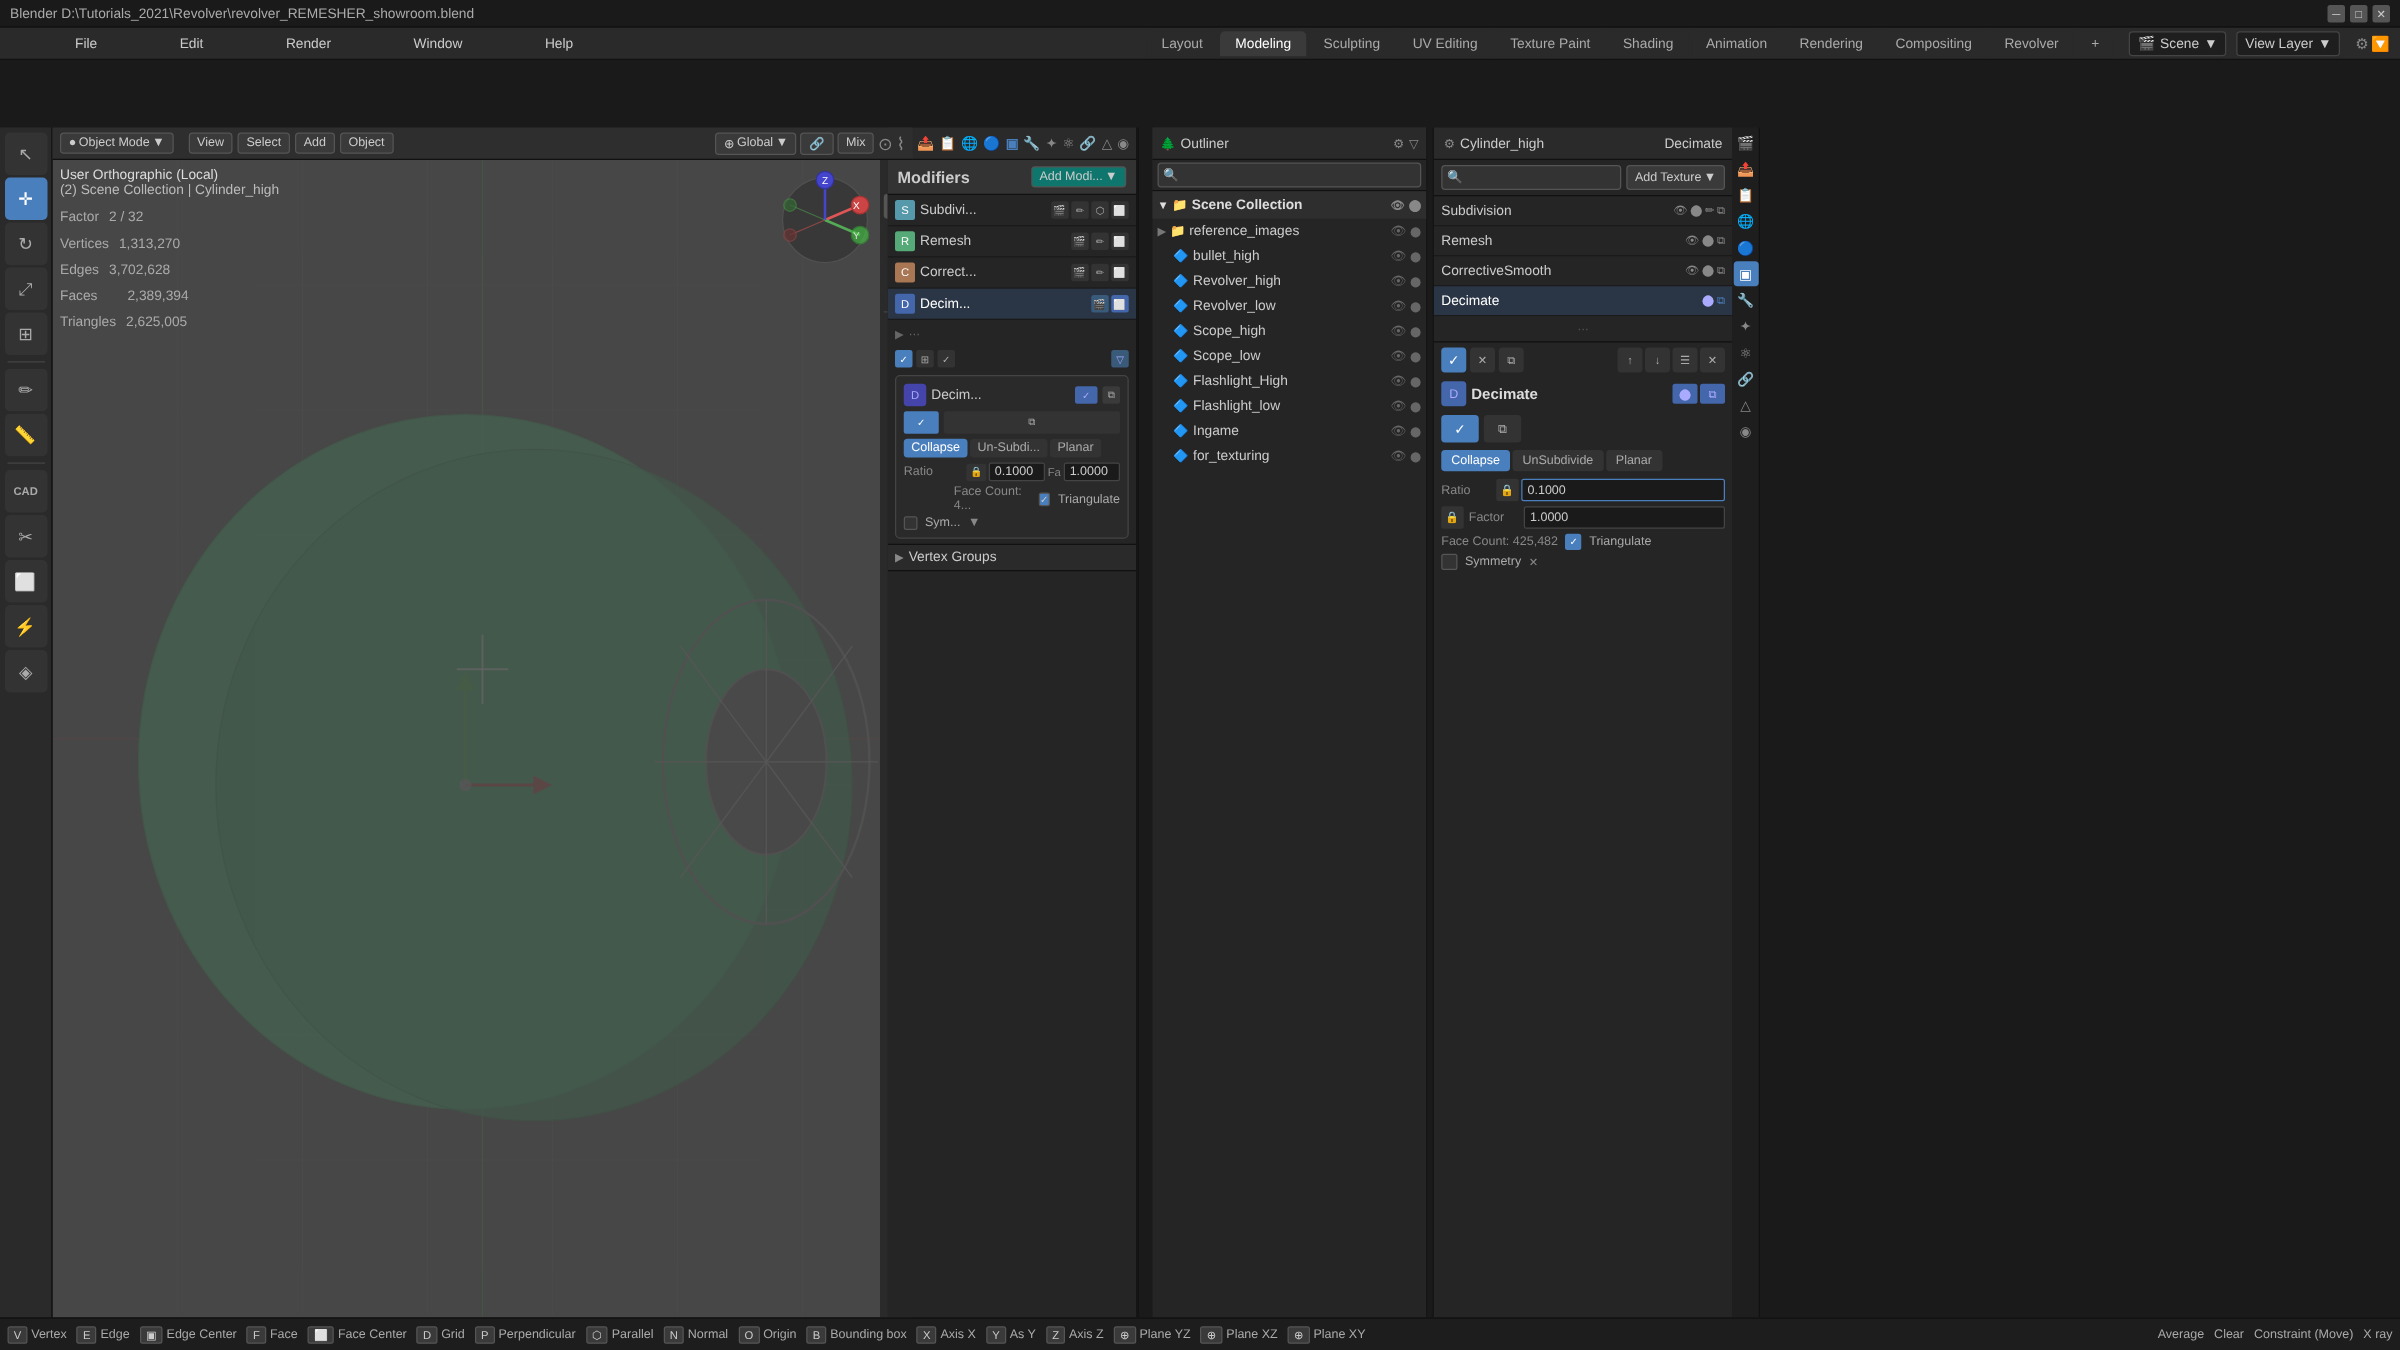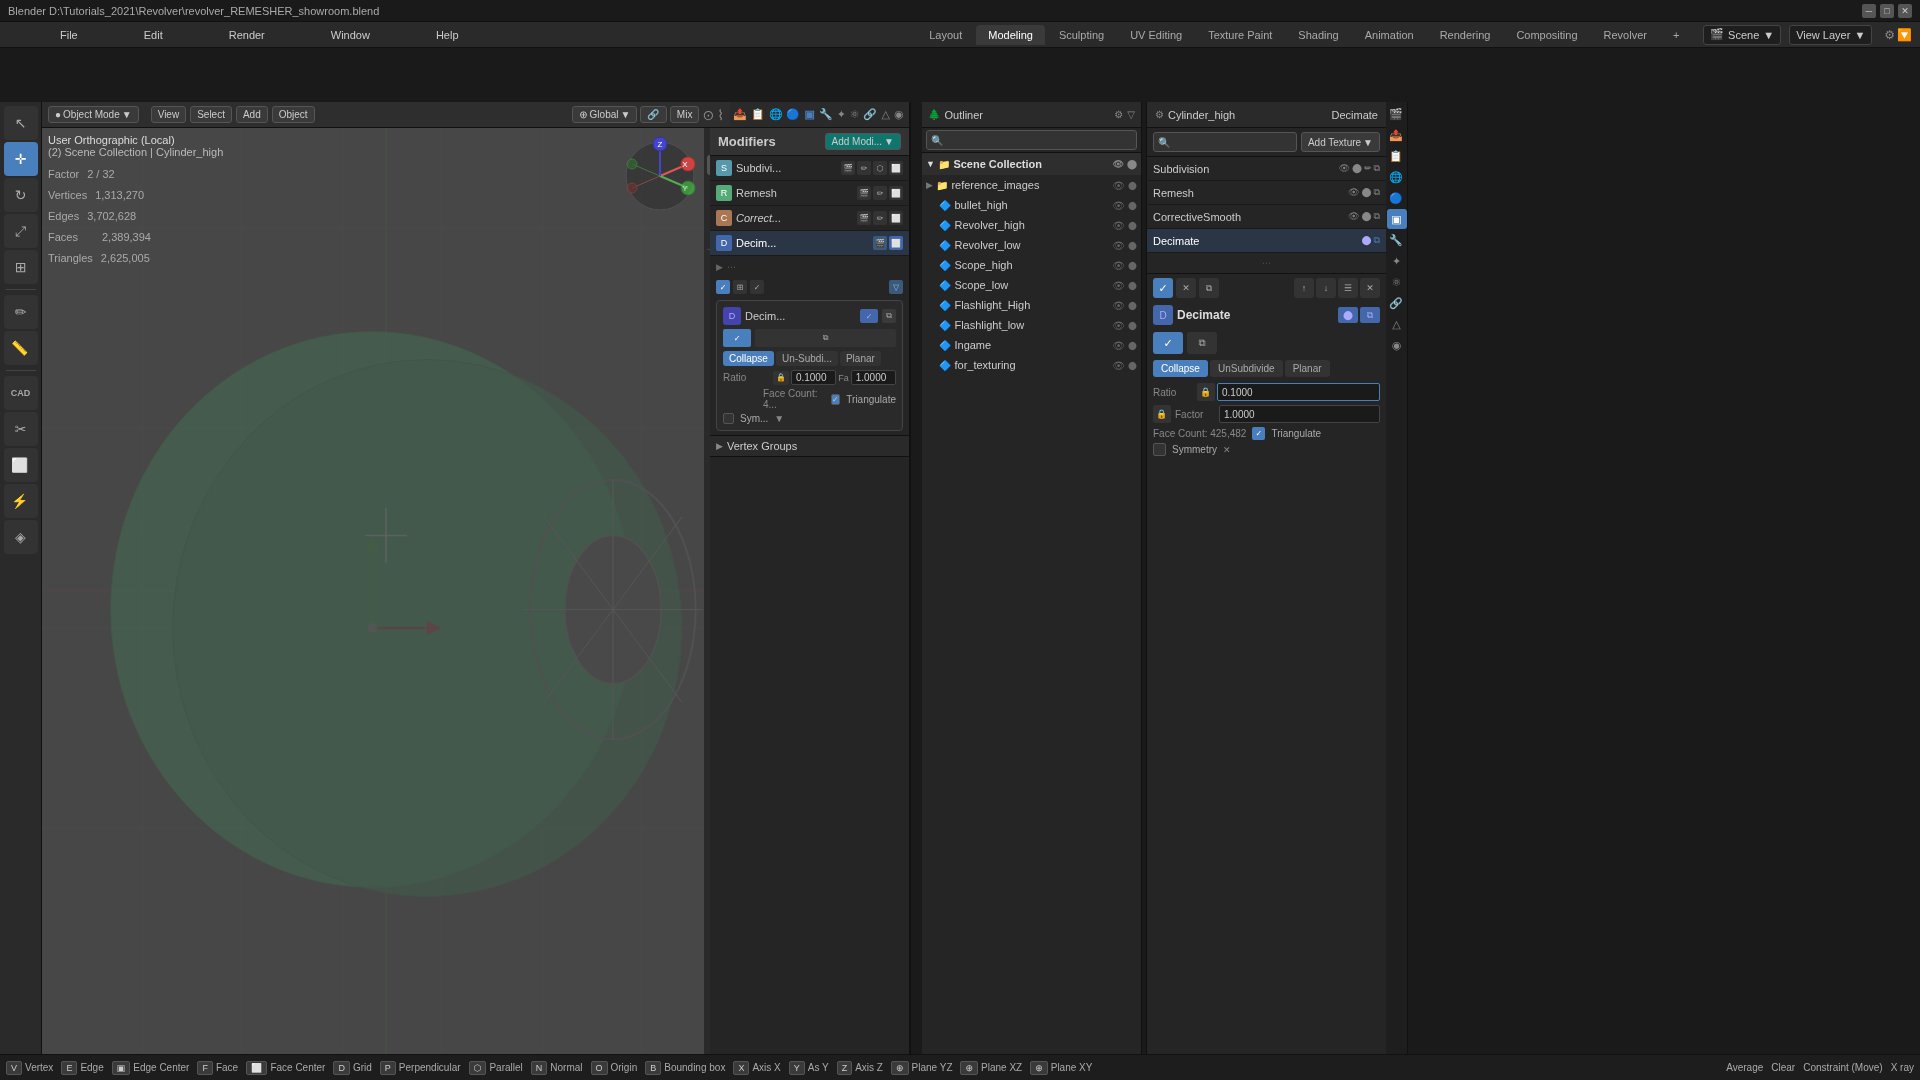--- a/index.html
+++ b/index.html
@@ -650,21 +650,21 @@
         <span style="flex:1;font-size:11px;color:#ccc;">Remesh</span>
         <div style="display:flex;gap:2px;">
           <div style="width:14px;height:14px;background:#333;border-radius:2px;font-size:8px;color:#aaa;display:flex;align-items:center;justify-content:center;cursor:pointer;">🎬</div>
           <div style="width:14px;height:14px;background:#333;border-radius:2px;font-size:8px;color:#aaa;display:flex;align-items:center;justify-content:center;cursor:pointer;">✏</div>
           <div style="width:14px;height:14px;background:#333;border-radius:2px;font-size:8px;color:#aaa;display:flex;align-items:center;justify-content:center;cursor:pointer;">⬜</div>
         </div>
       </div>
 
       <div class="modifier-row">
         <div style="width:16px;height:16px;background:#aa7755;border-radius:2px;margin-right:4px;display:flex;align-items:center;justify-content:center;font-size:9px;color:#fff;">C</div>
-        <span style="flex:1;font-size:11px;color:#ccc;font-style:italic;">Correct...</span>
+        <span style="flex:1;font-size:11px;color:#ccc;">Correct...</span>
         <div style="display:flex;gap:2px;">
           <div style="width:14px;height:14px;background:#333;border-radius:2px;font-size:8px;color:#aaa;display:flex;align-items:center;justify-content:center;cursor:pointer;">🎬</div>
           <div style="width:14px;height:14px;background:#333;border-radius:2px;font-size:8px;color:#aaa;display:flex;align-items:center;justify-content:center;cursor:pointer;">✏</div>
           <div style="width:14px;height:14px;background:#333;border-radius:2px;font-size:8px;color:#aaa;display:flex;align-items:center;justify-content:center;cursor:pointer;">⬜</div>
         </div>
       </div>
 
       <div class="modifier-row" style="background:#2a3545;">
         <div style="width:16px;height:16px;background:#4466aa;border-radius:2px;margin-right:4px;display:flex;align-items:center;justify-content:center;font-size:9px;color:#fff;">D</div>
         <span style="flex:1;font-size:11px;color:#fff;">Decim...</span>

